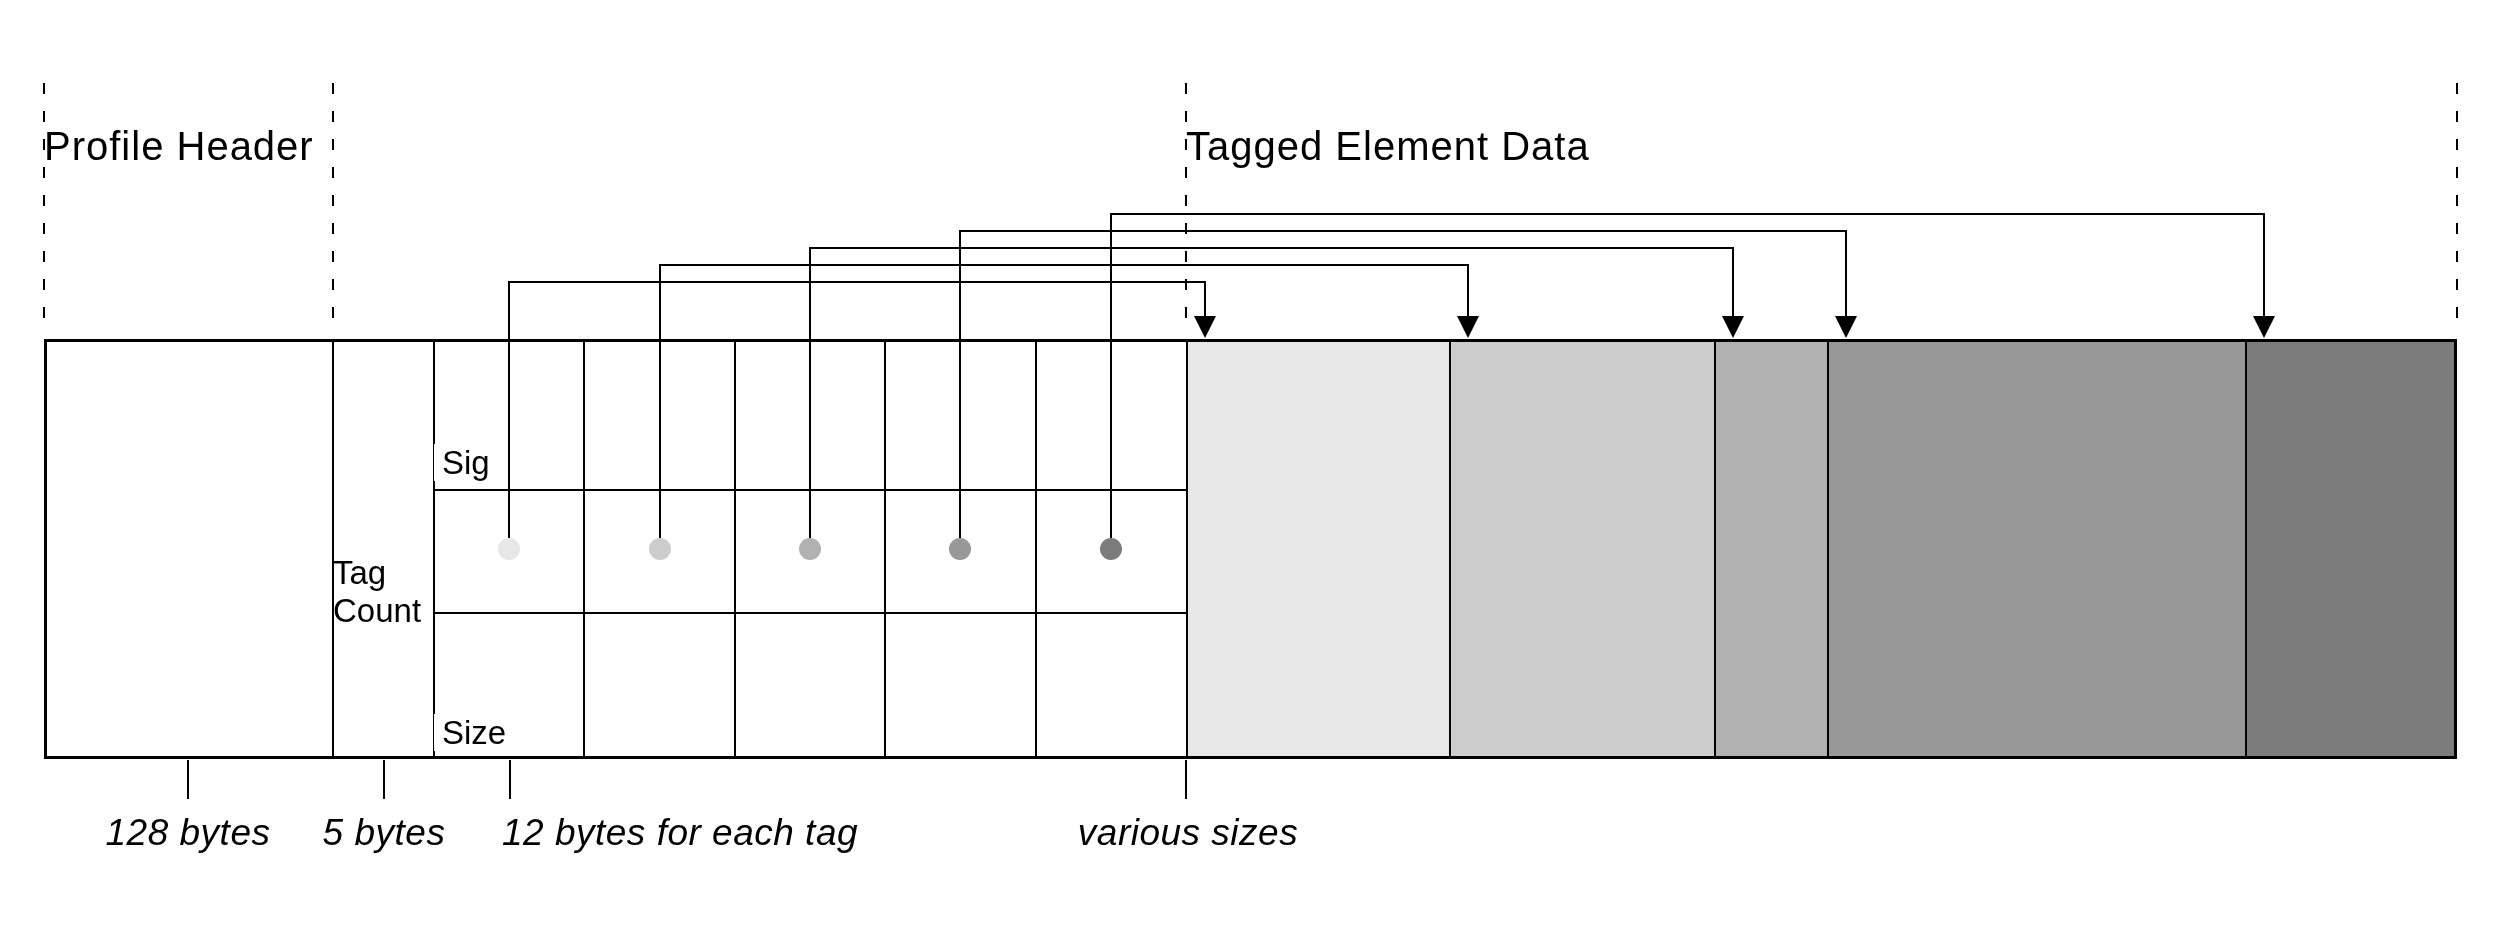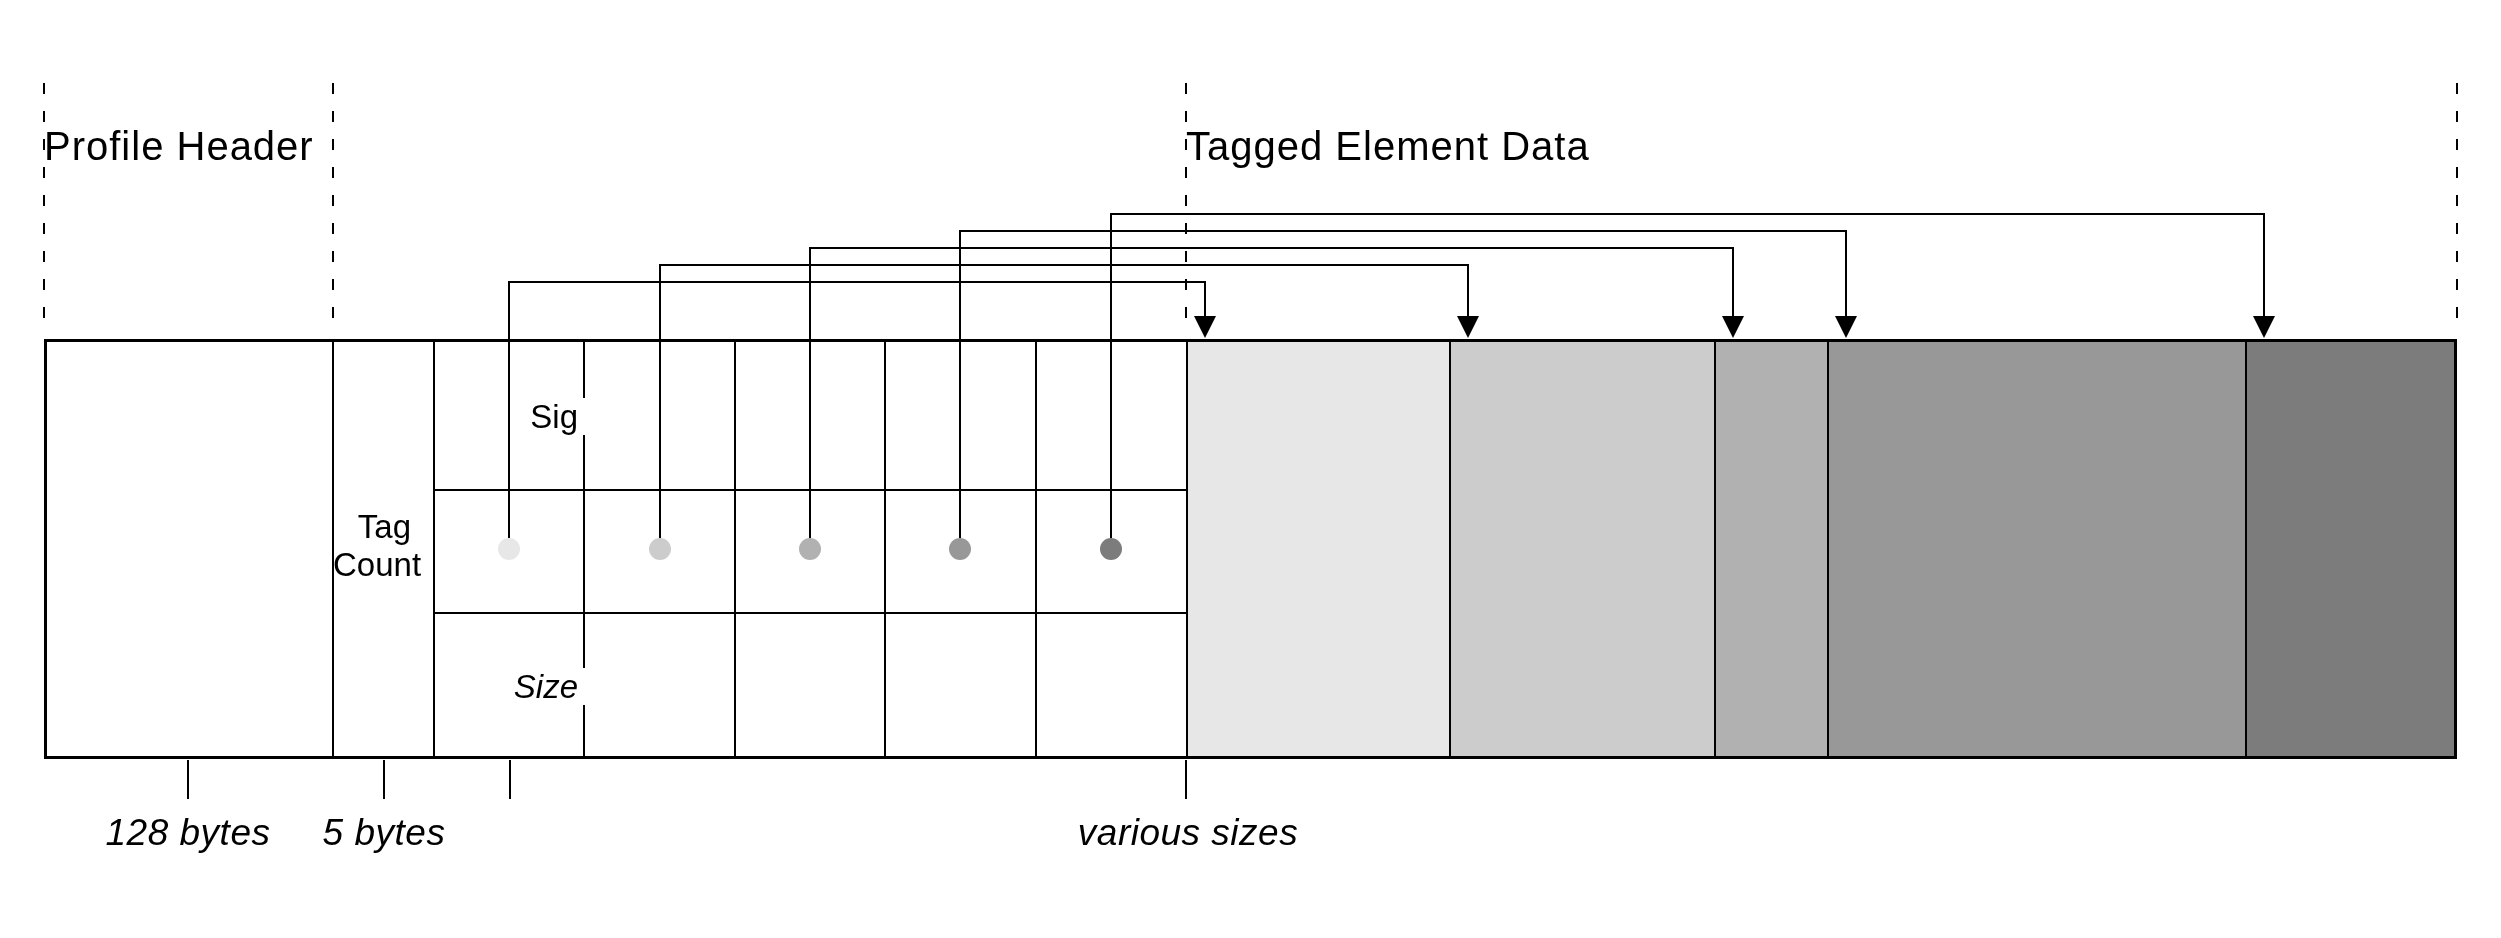--- a/index.html
+++ b/index.html
@@ -34,24 +34,24 @@
   .riser{width:2px;z-index:5;}
   .level{height:2px;z-index:5;}
   .drop{width:2px;z-index:5;}
   .arrowhead{
     position:absolute;width:0;height:0;top:316px;z-index:6;
     border-left:11px solid transparent;border-right:11px solid transparent;
     border-top:22px solid #000;
   }
   .tick{width:2px;top:760px;height:39px;z-index:4;}
   
-  .cell-label{position:absolute;font-size:33px;text-align:right;z-index:7;white-space:nowrap;}
+  .cell-label{position:absolute;font-size:33px;text-align:left;z-index:7;white-space:nowrap;margin-top:46px;}
   #lbl-sig{left:434px;width:152px;top:398px;}
   #lbl-sig span,#lbl-size span{background:#fff;padding:0 8px;}
-  #lbl-size{left:434px;width:152px;top:668px;font-style:italic;}
+  #lbl-size{left:434px;width:152px;top:668px;}
   #lbl-tagcount{left:333px;width:78px;top:508px;line-height:38px;font-size:33px;}
   
   .botlabel{
     position:absolute;top:811px;height:44px;line-height:44px;
     font-size:37px;letter-spacing:0.5px;text-align:center;white-space:nowrap;font-style:italic;
   }
   #lbl-128{left:63px;width:250px;}
   #lbl-4{left:284px;width:200px;}
   #lbl-12{left:502px;width:600px;text-align:left;}
   #lbl-var{left:1038px;width:300px;}
@@ -68,20 +68,21 @@
 
   <div class="cell-label" id="lbl-sig"><span>Sig</span></div>
   <div class="cell-label" id="lbl-size"><span>Size</span></div>
   <div class="cell-label" id="lbl-tagcount">
     <div>Tag</div>
     <div>Count</div>
   </div>
 
   <div class="botlabel" id="lbl-128">128 bytes</div>
   <div class="botlabel" id="lbl-4">5 bytes</div>
+  <div class="botlabel" id="lbl-12">12 bytes for each tag</div>
   <div class="botlabel" id="lbl-var">various sizes</div>
 <div class="dashline" style="left: 43px;"></div>
     <div class="dashline" style="left: 332px;"></div>
     <div class="dashline" style="left: 1185px;"></div>
     <div class="dashline" style="left: 2456px;"></div>
     <div class="vline" style="left: 332px;"></div>
     <div class="vline" style="left: 433px;"></div>
     <div class="vline" style="left: 583px;"></div>
     <div class="vline" style="left: 734px;"></div>
     <div class="vline" style="left: 884px;"></div>

